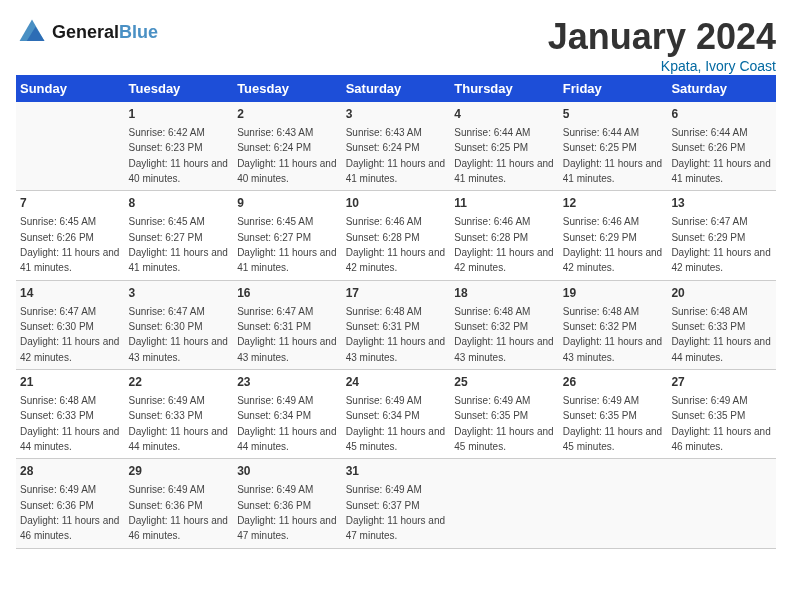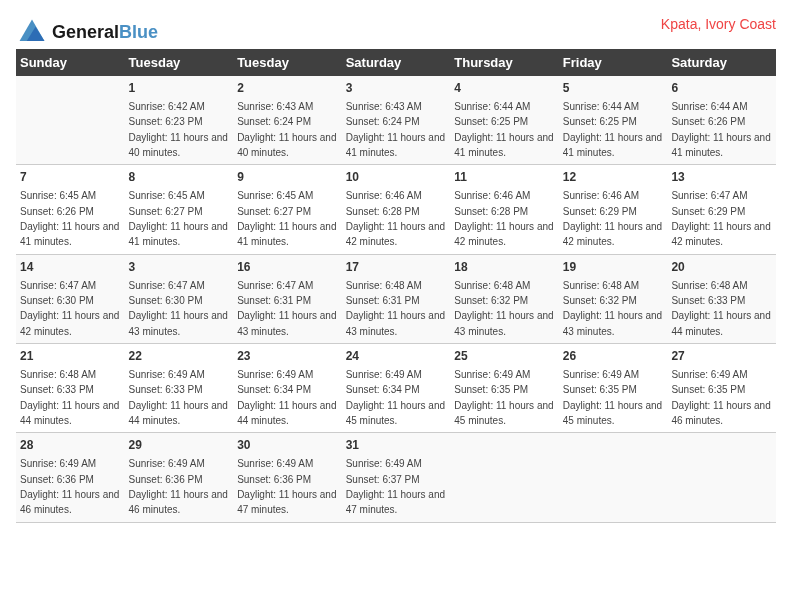--- a/index.html
+++ b/index.html
@@ -26,30 +26,29 @@
       height: 32px;
     }
     .title-block { text-align: right; }
     .main-title {
       font-size: 36px;
       font-weight: bold;
       color: #333;
     }
     .subtitle {
       font-size: 14px;
-      color: #ef4444;
-      text-align: center;
+      color: #0369a1;
     }
     table {
       width: 100%;
       border-collapse: collapse;
       font-size: 11px;
     }
     thead tr th {
-      background-color: #404040;
+      background-color: #1d4ed8;
       color: #fff;
       padding: 6px 4px;
       text-align: left;
       font-size: 13px;
       font-weight: bold;
     }
     tbody tr {
       border-bottom: 1px solid #ccc;
     }
     tbody tr:nth-child(odd) { background: #f9f9f9; }
@@ -79,20 +78,21 @@
   <div class="logo">
     <svg class="logo-icon" viewBox="0 0 36 36">
       <polygon points="18,4 32,28 4,28" fill="#4a90c4"></polygon>
       <polygon points="22,12 32,28 12,28" fill="#2d6db5"></polygon>
     </svg>
     <div>
       <div style="font-size:18px;font-weight:bold;color:#1a1a1a;">General<span style="color:#4a90c4;">Blue</span></div>
     </div>
   </div>
   <div class="title-block">
+    <div class="main-title">January 2024</div>
     <div class="subtitle">Kpata, Ivory Coast</div>
   </div>
 </div>
 
 <table>
   <thead>
     <tr>
     <th>Sunday</th>
         <th>Tuesday</th>
         <th>Tuesday</th>

